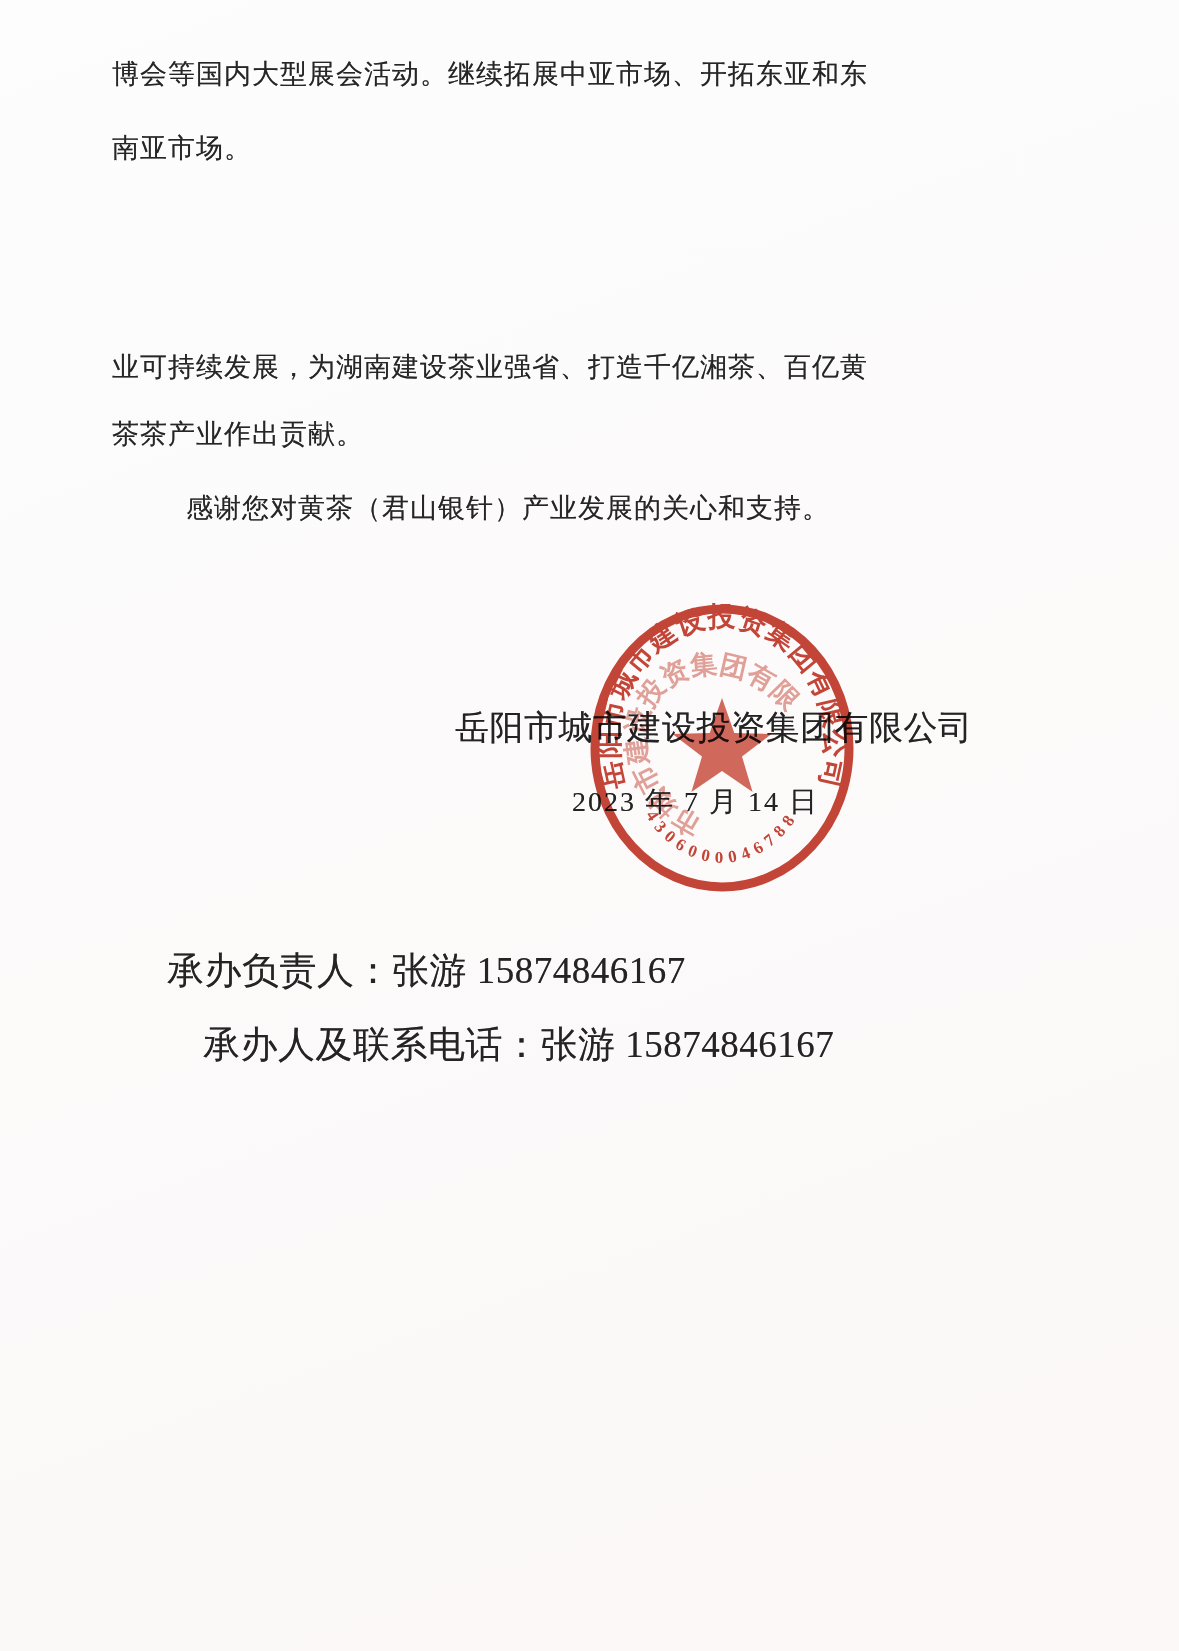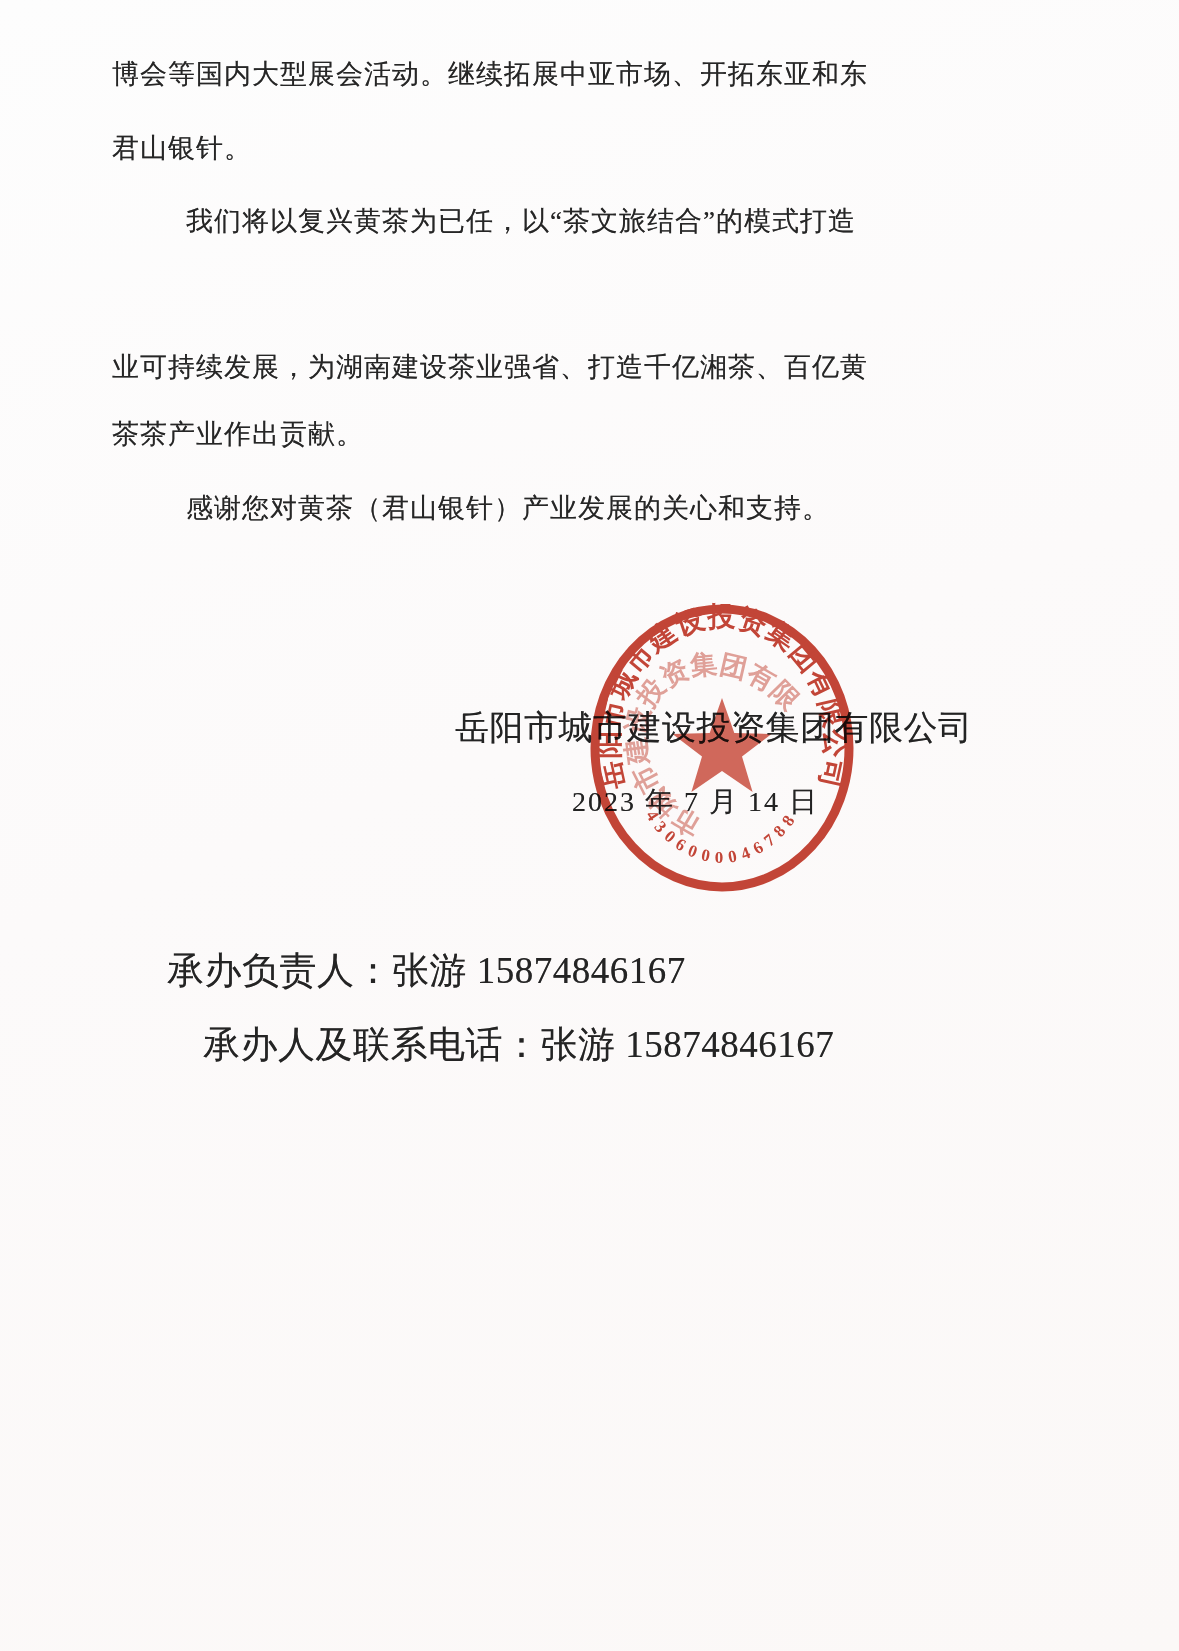--- a/index.html
+++ b/index.html
@@ -78,22 +78,21 @@
   .seal .arc-main { font-size: 28px; letter-spacing: 1px; }
   .seal .arc-ghost { font-size: 27px; letter-spacing: 0px; }
   .seal .arc-code { font-size: 17px; letter-spacing: 6px; }
 </style>
 </head>
 <body>
 
 <div class="page">
 
   <div class="line" style="top:52px">博会等国内大型展会活动。继续拓展中亚市场、开拓东亚和东</div>
-  <div class="line" style="top:126px">君山银针。</div>
-  <div class="line indent" style="top:199px">我们将以复兴黄茶为已任，以“茶文旅结合”的模式打造</div>
+  <div class="line" style="top:126px">南亚市场。</div>
   <div class="line" style="top:345px">业可持续发展，为湖南建设茶业强省、打造千亿湘茶、百亿黄</div>
   <div class="line" style="top:412px">茶茶产业作出贡献。</div>
   <div class="line indent" style="top:486px">感谢您对黄茶（君山银针）产业发展的关心和支持。</div>
 
   <div class="sig-company">岳阳市城市建设投资集团有限公司</div>
   <div class="sig-date">2023 年 7 月 14 日</div>
 
   <svg class="seal" viewBox="0 0 300 306">
     <defs>
       <path id="arcTop" d="M 52 189 A 104 118 0 1 1 248 189" fill="none"></path>

